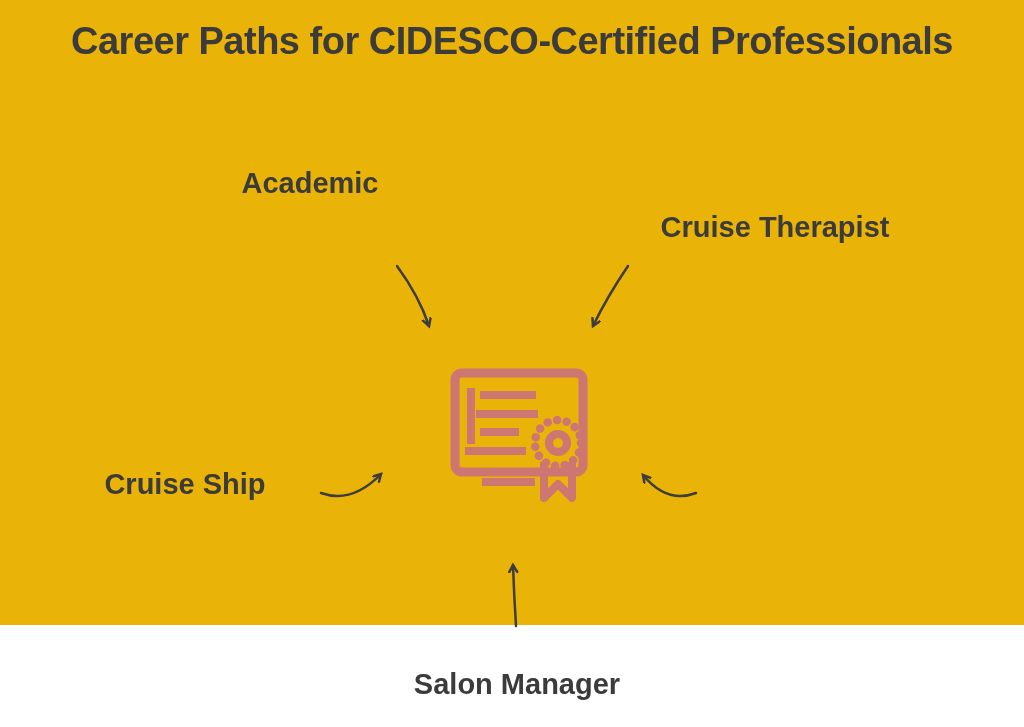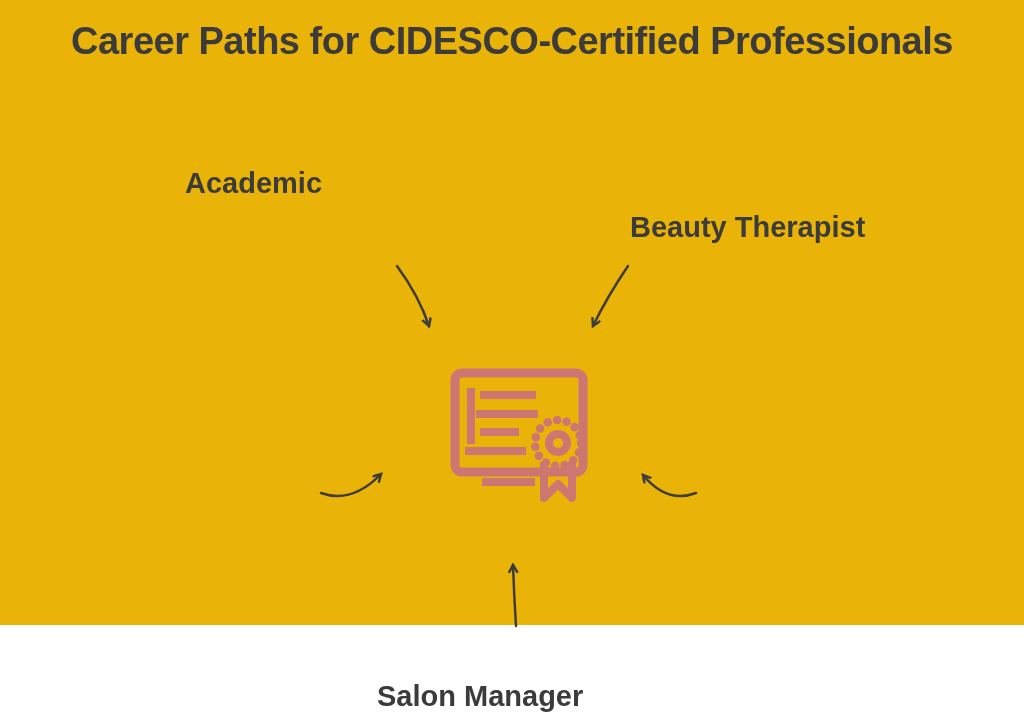--- a/index.html
+++ b/index.html
@@ -7,54 +7,55 @@
   body { font-family: "Liberation Sans", sans-serif; color: #3b3b3b; }
   .canvas { position: relative; width: 1024px; height: 625px; background: #eab308; }
 
   .title {
     position: absolute; top: 20px; left: 0; width: 1024px;
     text-align: center; font-size: 38px; font-weight: bold;
     letter-spacing: -0.5px; color: #3b3b3b; white-space: nowrap;
   }
 
   .label {
-    position: absolute; 
+    position: absolute; text-align: center;
     font-size: 29px; font-weight: bold; color: #3b3b3b;
     line-height: 42px; white-space: nowrap;
   }
   .label span { display: block; }
 
   .label.academic   { top: 162px; left: 185px; width: 250px; }
   .label.beauty     { top: 206px; left: 630px; width: 290px; }
   .label.cruise     { top: 463px; left: 60px;  width: 250px; }
   .label.spa        { top: 477px; left: 730px; width: 260px; }
-  .label.salon      { top: 663px; left: 377px; width: 280px; margin-top: 12px; }
+  .label.salon      { top: 663px; left: 377px; width: 280px; }
 
   .arrows-layer { position: absolute; top: 0; left: 0; width: 1024px; height: 727px; pointer-events: none; }
   .arrows-layer path { stroke: #3d3d3d; stroke-width: 2.5; fill: none; stroke-linecap: round; }
 
   .cert-icon { position: absolute; top: 350px; left: 438px; width: 180px; height: 165px; }
   .cert-icon * { stroke: #cd7672; fill: none; }
 </style>
 </head>
 <body>
 
 <div class="canvas">
 
   <h1 class="title">Career Paths for CIDESCO-Certified Professionals</h1>
 
   <div class="label academic">
     <span>Academic</span>
   </div>
 
   <div class="label beauty">
-    <span>Beauty Therapist</span>
+    <span>Cruise Therapist</span>
   </div>
 
   <div class="label cruise">
+    <span>Cruise Ship</span>
   </div>
 
 
   <div class="label salon">
     <span>Salon Manager</span>
   </div>
 
   <svg class="arrows-layer" viewBox="0 0 1024 727" xmlns="http://www.w3.org/2000/svg">
     <defs>
       <marker id="ah" markerWidth="14" markerHeight="14" refX="8" refY="5" orient="auto" markerUnits="userSpaceOnUse">

